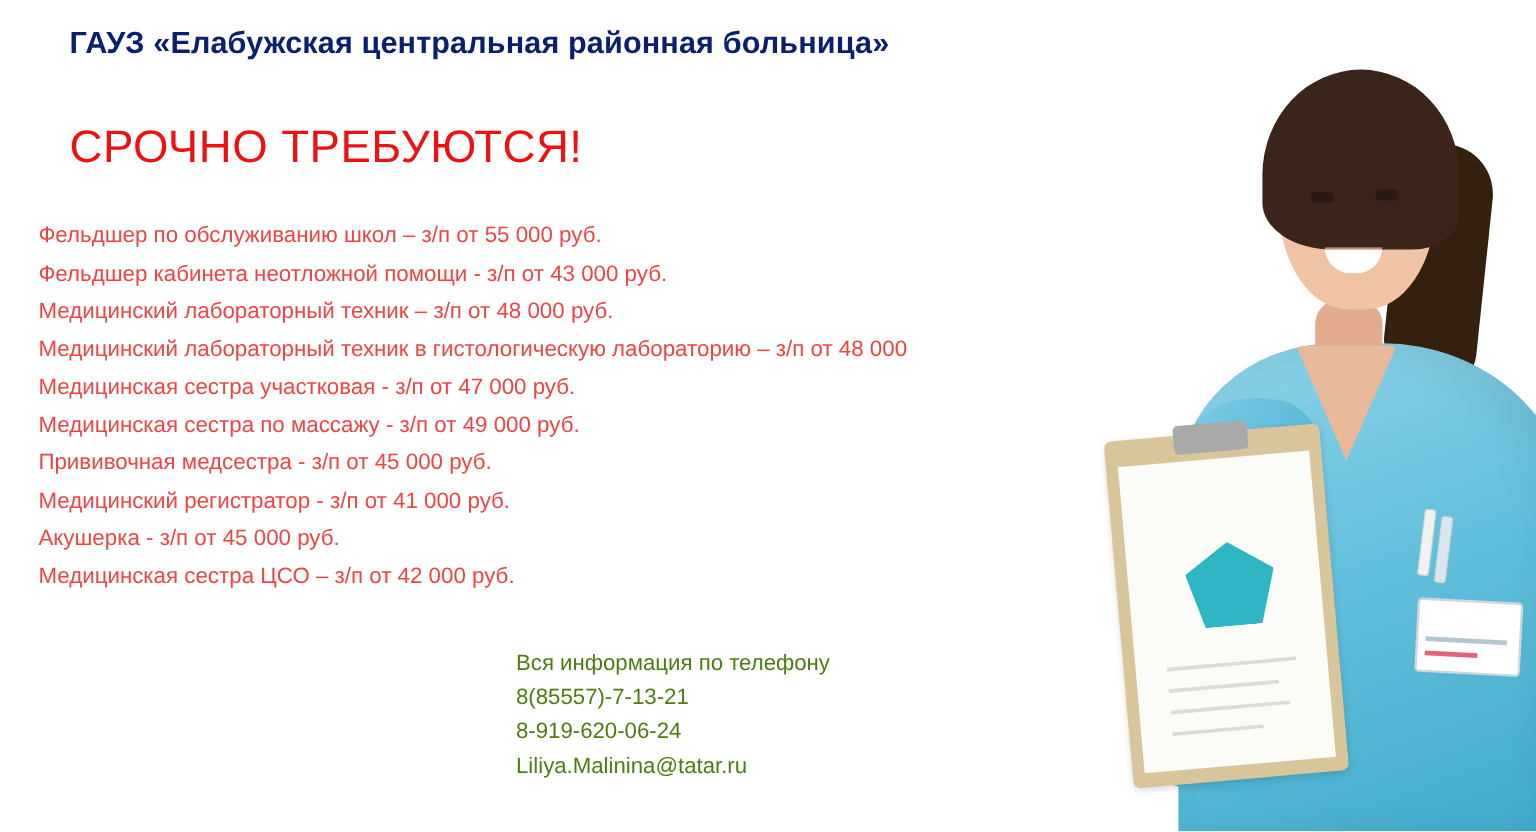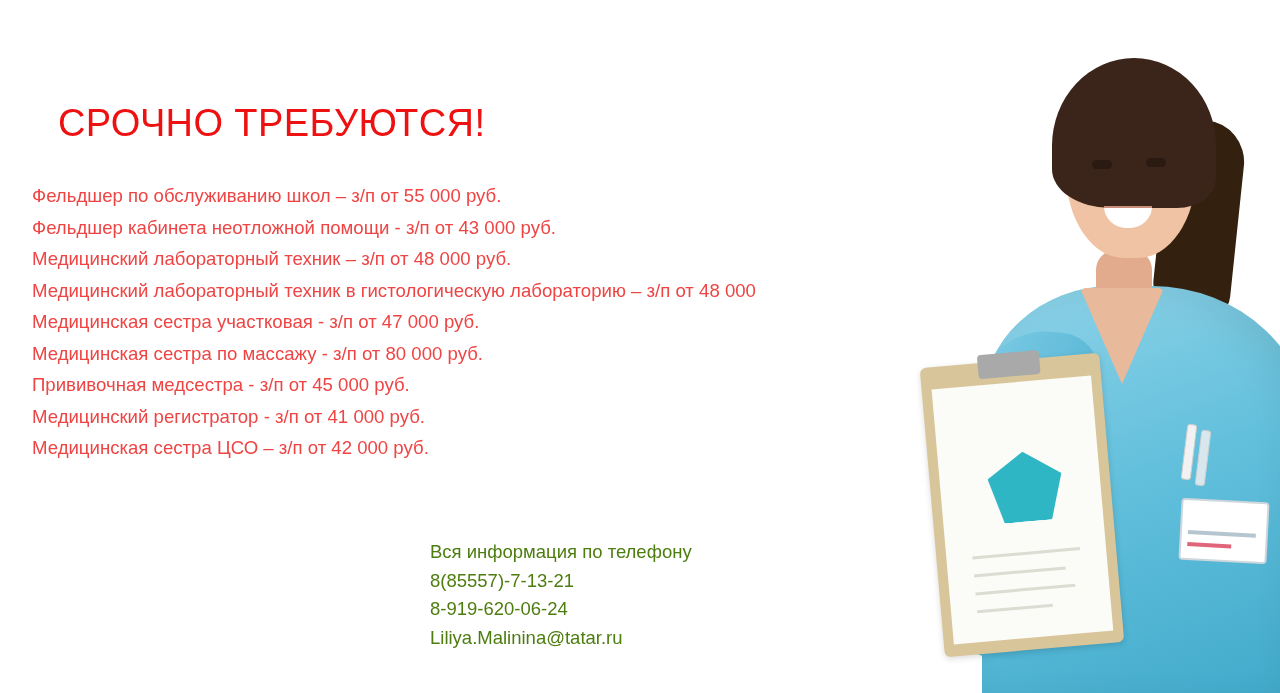--- a/index.html
+++ b/index.html
@@ -294,32 +294,34 @@
     width: 150px;
     height: 693px;
     background: linear-gradient(to right, #ffffff 0%, rgba(255,255,255,0.92) 45%, rgba(255,255,255,0) 100%);
   }
 </style>
 </head>
 <body>
 
 <div class="poster">
 
+  <div class="org-title">ГАУЗ «Елабужская центральная районная больница»</div>
 
   <div class="urgent">СРОЧНО ТРЕБУЮТСЯ!</div>
 
   <div class="vacancy-list">
     <div class="vacancy-item">Фельдшер по обслуживанию школ – з/п от 55 000 руб.</div>
     <div class="vacancy-item">Фельдшер кабинета неотложной помощи - з/п от 43 000 руб.</div>
     <div class="vacancy-item">Медицинский лабораторный техник  – з/п от 48 000 руб.</div>
     <div class="vacancy-item">Медицинский лабораторный техник в гистологическую лабораторию  – з/п от 48 000 руб.</div>
     <div class="vacancy-item">Медицинская сестра участковая - з/п от 47 000 руб.</div>
-    <div class="vacancy-item">Медицинская сестра по массажу - з/п от 80 000 руб.</div>
+    <div class="vacancy-item">Медицинская сестра по массажу - з/п от 49 000 руб.</div>
     <div class="vacancy-item">Прививочная медсестра - з/п от 45 000 руб.</div>
     <div class="vacancy-item">Медицинский регистратор - з/п от 41 000 руб.</div>
+    <div class="vacancy-item">Акушерка - з/п от 45 000 руб.</div>
     <div class="vacancy-item">Медицинская сестра ЦСО – з/п от 42 000 руб.</div>
   </div>
 
   <div class="contacts">
     <div>Вся информация по телефону</div>
     <div>8(85557)-7-13-21</div>
     <div>8-919-620-06-24</div>
     <div>Liliya.Malinina@tatar.ru</div>
   </div>
 

